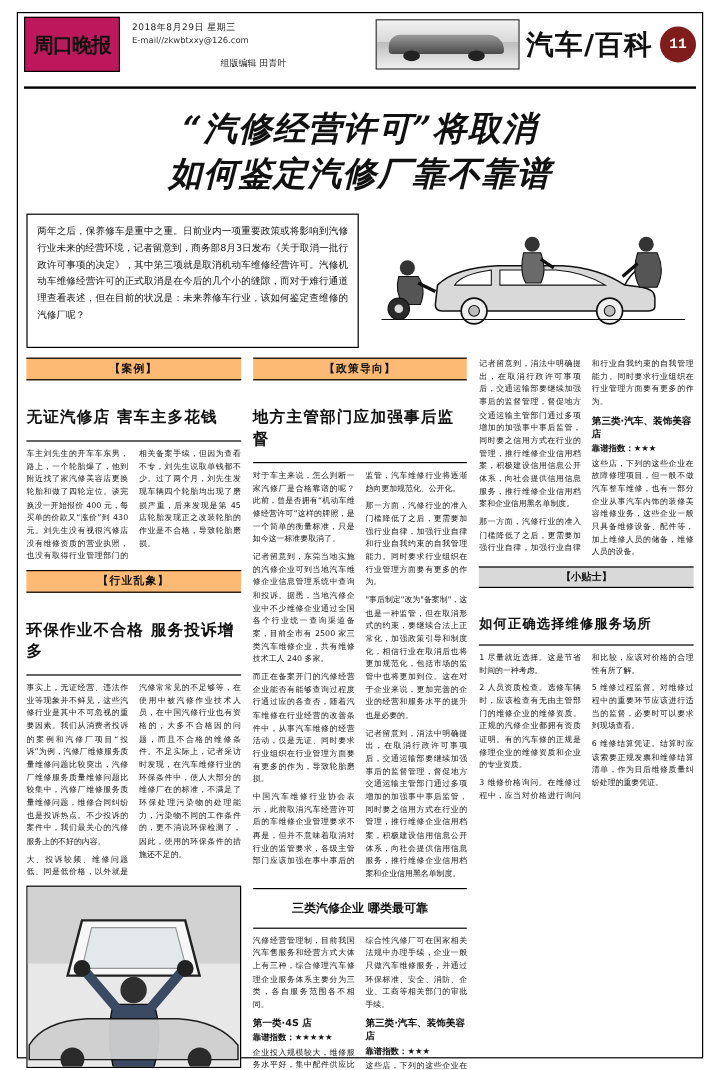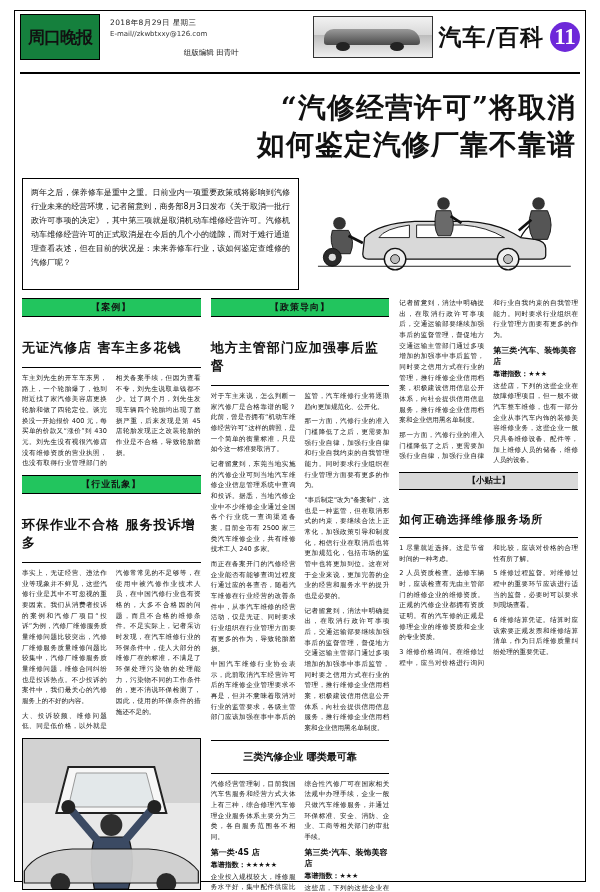--- a/index.html
+++ b/index.html
@@ -1,47 +1,47 @@
 <!DOCTYPE html>
 <html><head>
 <meta charset="utf-8">
 <style>
   html,body{margin:0;padding:0;background:#ffffff;}
   body{width:600px;height:892px;font-family:"DejaVu Sans","Liberation Sans",sans-serif;color:#111;overflow:hidden;}
   .page{position:relative;width:600px;height:892px;background:#fff;box-sizing:border-box;padding:10px 14px 8px 14px;}
   .frame{position:absolute;left:14px;top:10px;right:14px;bottom:10px;border:1px solid #000;}
   
   .masthead{position:relative;height:62px;display:flex;align-items:flex-start;padding:4px 6px 0 6px;box-sizing:border-box;}
-  .logo{width:78px;height:44px;border:1px solid #000;display:flex;align-items:center;justify-content:center;font-family:"DejaVu Serif","Liberation Serif",serif;font-weight:bold;font-size:17px;letter-spacing:-1px;background:#15803d;overflow:hidden;}
+  .logo{width:78px;height:44px;border:1px solid #000;display:flex;align-items:center;justify-content:center;font-family:"DejaVu Serif","Liberation Serif",serif;font-weight:bold;font-size:17px;letter-spacing:-1px;background:#be185d;overflow:hidden;}
   .mast-mid{flex:1;padding-left:10px;padding-top:4px;}
   .mast-line1{font-size:7.5px;color:#222;letter-spacing:.4px;}
   .mast-line2{font-size:7px;color:#333;margin-top:2px;}
   .mast-line3{font-size:7.5px;color:#222;margin-top:10px;text-align:center;}
   .mast-right{display:flex;align-items:center;gap:6px;padding-top:2px;}
   .car-photo{width:118px;height:40px;border:1px solid #333;background:
       linear-gradient(180deg,#f2f2f2 0%,#d8d8d8 45%,#bdbdbd 46%,#efefef 100%);
       position:relative;overflow:hidden;}
   .car-photo:before{content:"";position:absolute;left:10px;top:12px;width:96px;height:16px;border-radius:12px 16px 4px 4px;background:linear-gradient(180deg,#9a9a9a,#4a4a4a);}
   .car-photo:after{content:"";position:absolute;left:22px;top:25px;width:14px;height:9px;border-radius:50%;background:#222;box-shadow:54px 0 0 #222;}
   .sect-title{font-family:"DejaVu Serif","Liberation Serif",serif;font-weight:bold;font-size:23px;letter-spacing:1px;white-space:nowrap;}
-  .pagenum{width:30px;height:30px;border-radius:50%;background:#6d28d9;color:#fff;display:flex;align-items:center;justify-content:center;font-size:23px;font-weight:bold;font-family:Liberation Serif, serif;}
+  .pagenum{width:30px;height:30px;border-radius:50%;background:#7f1d1d;color:#fff;display:flex;align-items:center;justify-content:center;font-size:12px;font-weight:bold;font-family:Liberation Mono, monospace;}
   .rule{height:2px;background:#000;margin:0 6px;}
   
-  .headline{text-align:right;padding:16px 10px 8px 10px;}
+  .headline{text-align:center;padding:16px 10px 8px 10px;font-style:italic;}
   .headline .h1{font-family:"DejaVu Serif","Liberation Serif",serif;font-weight:bold;font-size:28px;line-height:1.32;letter-spacing:1px;}
   
   .lead-row{display:flex;gap:10px;padding:6px 8px 0 8px;}
   .lead-box{width:277px;border:1px solid #000;padding:7px 8px;box-sizing:border-box;}
   .lead-box p{margin:0;font-size:8px;line-height:1.75;text-align:justify;color:#111;}
   .illus{flex:1;position:relative;height:112px;}
   .illus svg{width:100%;height:100%;display:block;}
   
   .cols{display:flex;gap:10px;padding:8px 8px 0 8px;box-sizing:border-box;}
   .col{flex:1;min-width:0;}
-  .band{background:#22c55e;border-top:1px solid #000;border-bottom:1px solid #000;text-align:center;font-size:9px;font-weight:bold;padding:2px 0;letter-spacing:1px;}
+  .band{background:#fdba74;border-top:1px solid #000;border-bottom:1px solid #000;text-align:center;font-size:9px;font-weight:bold;padding:2px 0;letter-spacing:1px;}
   .sub-h{text-align:left;font-family:"DejaVu Serif","Liberation Serif",serif;font-weight:bold;font-size:13px;padding:22px 0 5px 0;letter-spacing:1px;}
   .twocol{column-count:2;column-gap:9px;column-rule:0;}
   .bodytext{font-size:6.6px;line-height:1.62;text-align:justify;margin:0 0 4px 0;color:#151515;}
   .mini-h{font-size:8px;font-weight:bold;margin:4px 0 2px 0;}
   .mini-sub{font-size:7px;font-weight:bold;margin:1px 0 2px 0;}
   .center-h{text-align:center;font-weight:bold;font-size:10px;padding:5px 0 4px;}
   .pic-block{border:1px solid #000;height:118px;margin:6px 0 0 0;position:relative;overflow:hidden;background:#efefef;}
   .pic-block svg{width:100%;height:100%;display:block;}
   .tip-band{background:#d9d9d9;border-top:1px solid #000;border-bottom:1px solid #000;text-align:center;font-size:8.5px;font-weight:bold;padding:2px 0;}
   .sep{height:1px;background:#000;margin:5px 0;}

